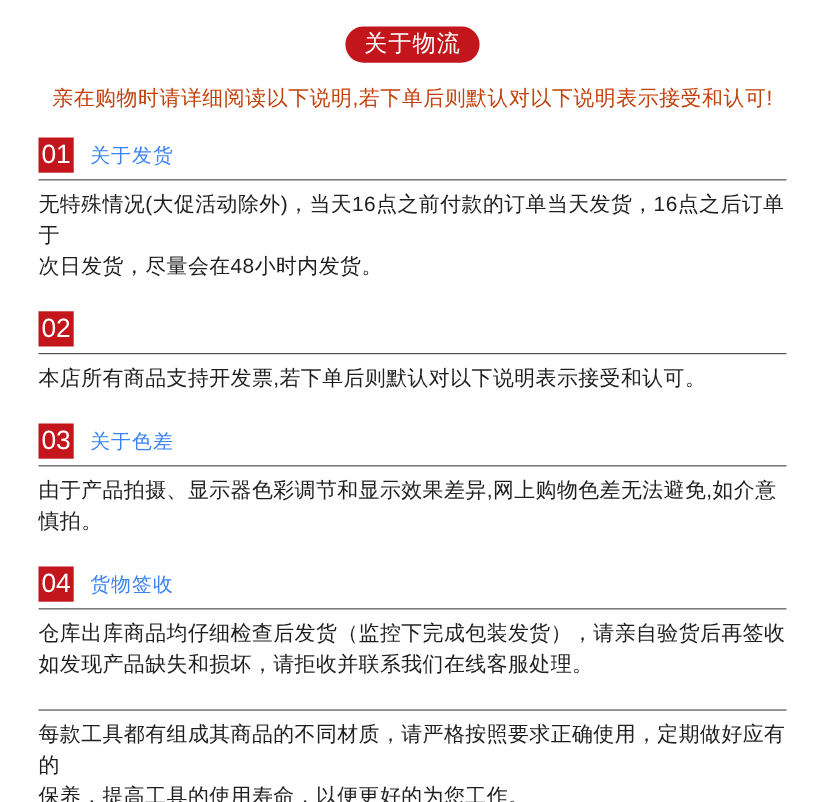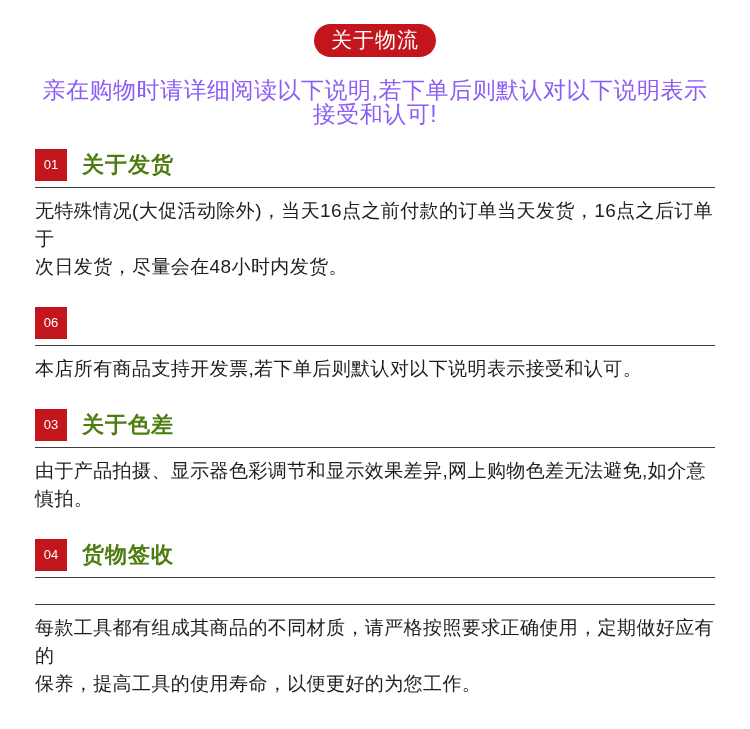--- a/index.html
+++ b/index.html
@@ -24,51 +24,51 @@
     font-size: 21px;
     font-weight: normal;
     letter-spacing: 1px;
     padding: 5px 17px 6px 17px;
     border-radius: 17px;
     line-height: 22px;
   }
   .intro {
     margin: 21px 0 0 0;
     text-align: center;
-    font-size: 23px;
+    font-size: 19px;
     letter-spacing: 0.5px;
-    color: #8b5cf6;
+    color: #c2410c;
     line-height: 24px;
   }
   .sec {
     margin-top: 26px;
   }
   .sec:first-of-type {
     margin-top: 23px;
   }
   .sec-head {
     display: flex;
     align-items: center;
   }
   .num-badge {
     display: inline-block;
     width: 32px;
     height: 32px;
     background: #c3161c;
     color: #ffffff;
-    font-size: 13px;
+    font-size: 24px;
     line-height: 32px;
     text-align: center;
     flex: 0 0 auto;
   }
   .sec-title {
     margin: 0 0 0 15px;
-    font-size: 22px;
-    font-weight: bold;
-    color: #4d7c0f;
+    font-size: 18px;
+    font-weight: normal;
+    color: #3b82f6;
     letter-spacing: 1px;
     line-height: 32px;
   }
   .divider {
     border: none;
     border-top: 1px solid #3f3f3f;
     margin: 6px 0 0 0;
     height: 0;
   }
   .sec-body {
@@ -94,21 +94,21 @@
       <span class="num-badge">01</span>
       <h2 class="sec-title">关于发货</h2>
     </div>
     <hr class="divider">
     <p class="sec-body">无特殊情况(大促活动除外)，当天16点之前付款的订单当天发货，16点之后订单于
 次日发货，尽量会在48小时内发货。</p>
   </section>
 
   <section class="sec">
     <div class="sec-head">
-      <span class="num-badge">06</span>
+      <span class="num-badge">02</span>
     </div>
     <hr class="divider">
     <p class="sec-body">本店所有商品支持开发票,若下单后则默认对以下说明表示接受和认可。</p>
   </section>
 
   <section class="sec">
     <div class="sec-head">
       <span class="num-badge">03</span>
       <h2 class="sec-title">关于色差</h2>
     </div>
@@ -116,20 +116,22 @@
     <p class="sec-body">由于产品拍摄、显示器色彩调节和显示效果差异,网上购物色差无法避免,如介意
 慎拍。</p>
   </section>
 
   <section class="sec">
     <div class="sec-head">
       <span class="num-badge">04</span>
       <h2 class="sec-title">货物签收</h2>
     </div>
     <hr class="divider">
+    <p class="sec-body">仓库出库商品均仔细检查后发货（监控下完成包装发货），请亲自验货后再签收
+如发现产品缺失和损坏，请拒收并联系我们在线客服处理。</p>
   </section>
 
   <section class="sec">
     <hr class="divider">
     <p class="sec-body">每款工具都有组成其商品的不同材质，请严格按照要求正确使用，定期做好应有的
 保养，提高工具的使用寿命，以便更好的为您工作。</p>
   </section>
 
 </div>
 

